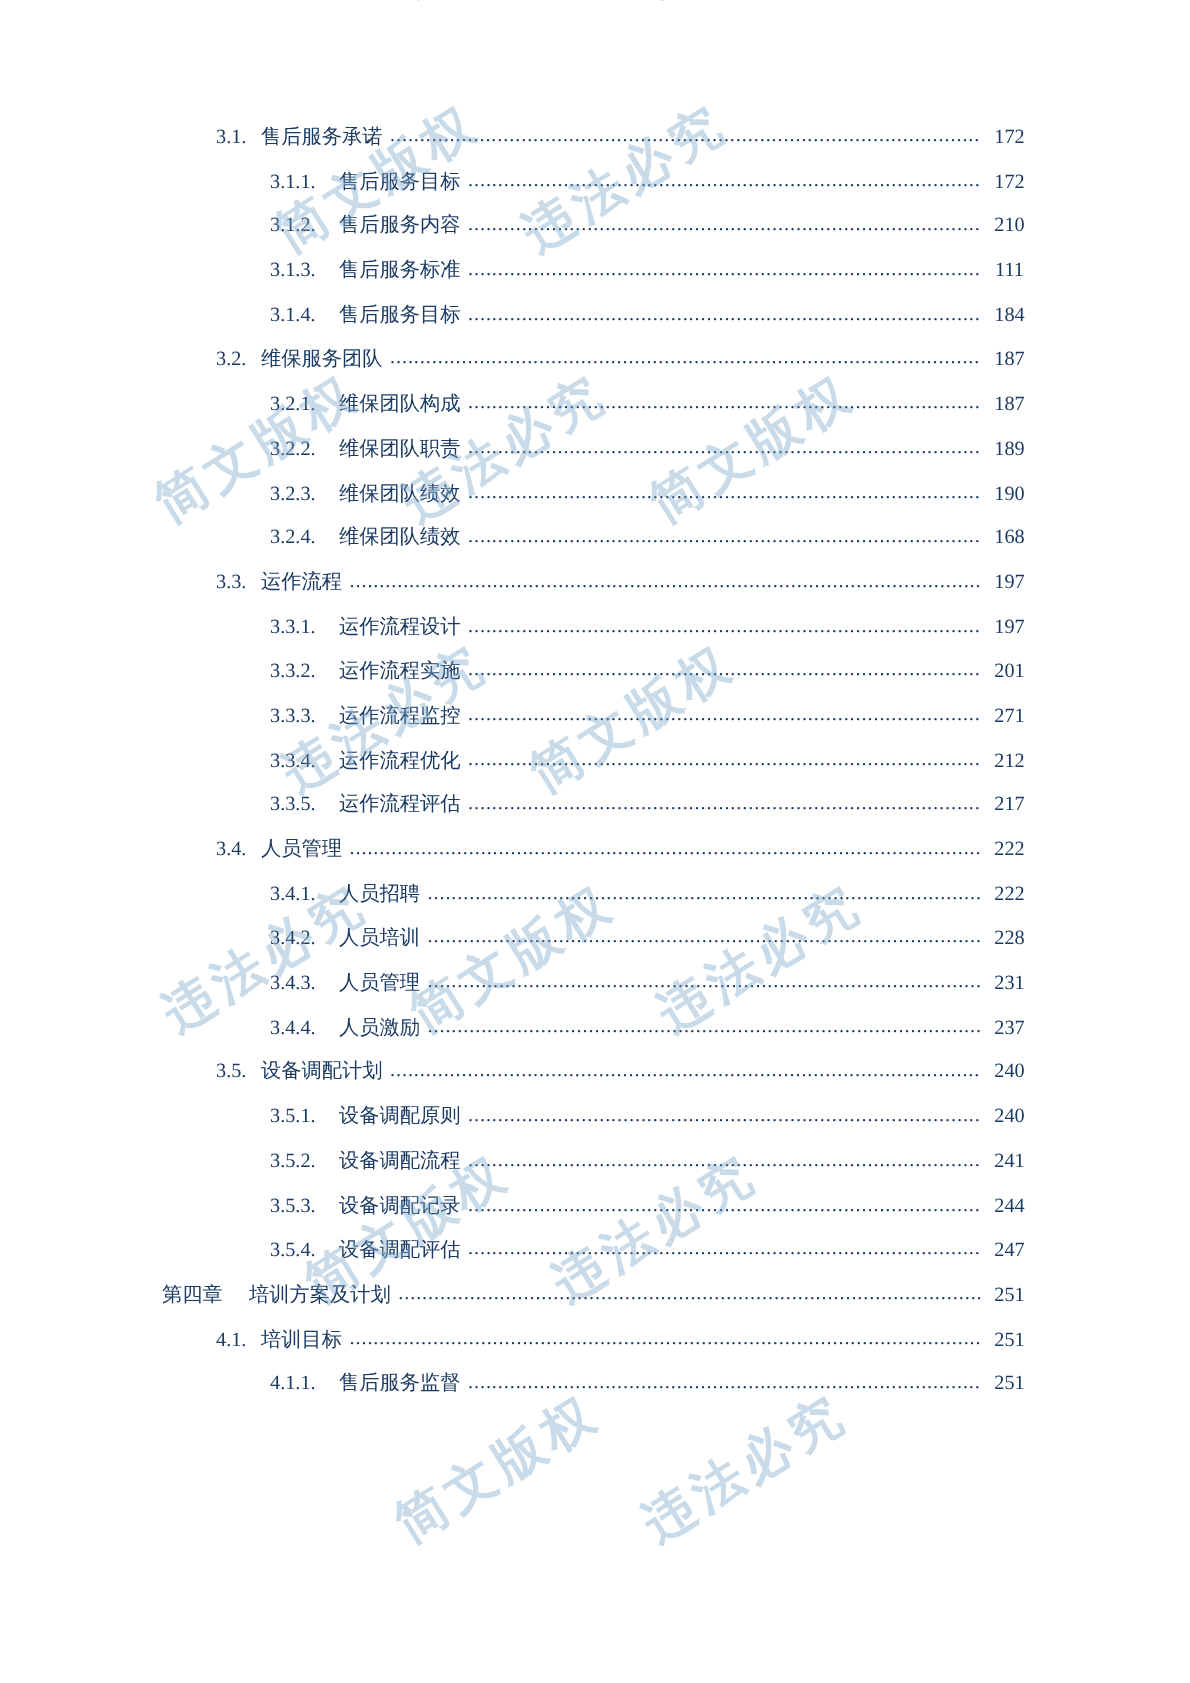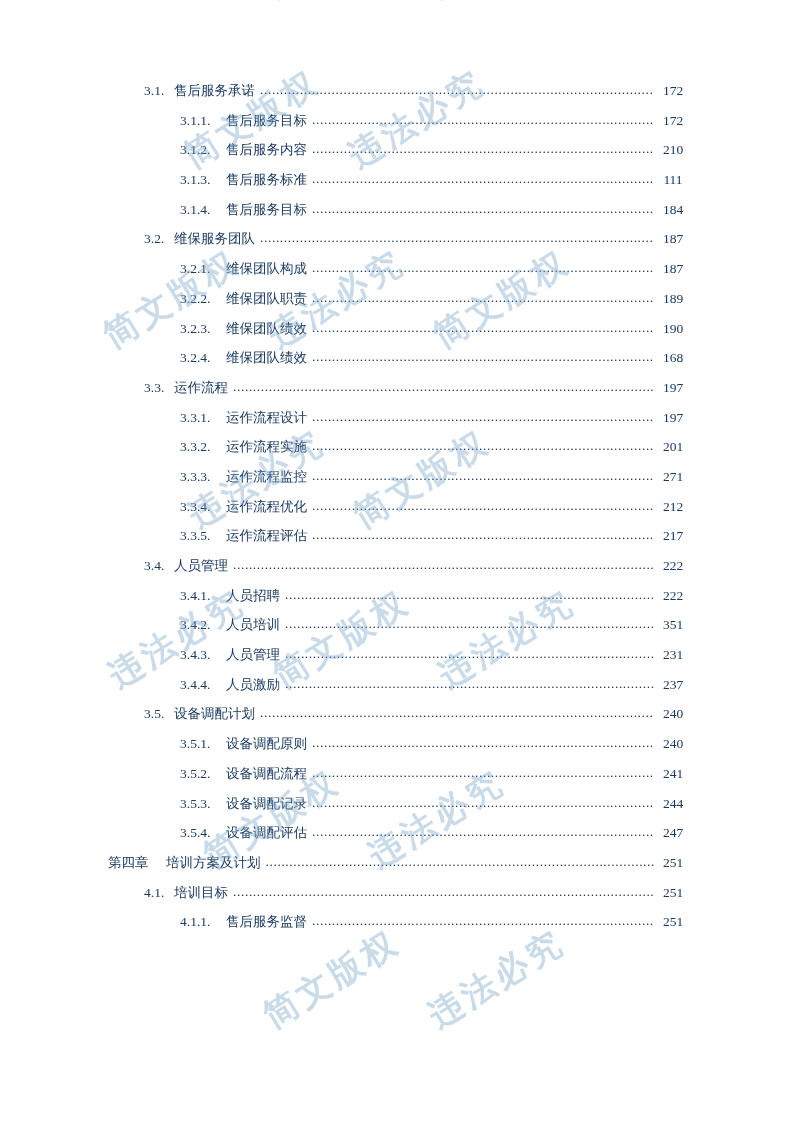--- a/index.html
+++ b/index.html
@@ -178,21 +178,21 @@
         <span class="page-num">222</span>
       </div>
       <div class="toc-row lvl-2">
         <span class="label"><span class="num">3.4.1.</span><span>人员招聘</span></span>
         <span class="dots">................................................................................................................................................................</span>
         <span class="page-num">222</span>
       </div>
       <div class="toc-row lvl-2">
         <span class="label"><span class="num">3.4.2.</span><span>人员培训</span></span>
         <span class="dots">................................................................................................................................................................</span>
-        <span class="page-num">351</span>
+        <span class="page-num">228</span>
       </div>
       <div class="toc-row lvl-2">
         <span class="label"><span class="num">3.4.3.</span><span>人员管理</span></span>
         <span class="dots">................................................................................................................................................................</span>
         <span class="page-num">231</span>
       </div>
       <div class="toc-row lvl-2">
         <span class="label"><span class="num">3.4.4.</span><span>人员激励</span></span>
         <span class="dots">................................................................................................................................................................</span>
         <span class="page-num">237</span>

